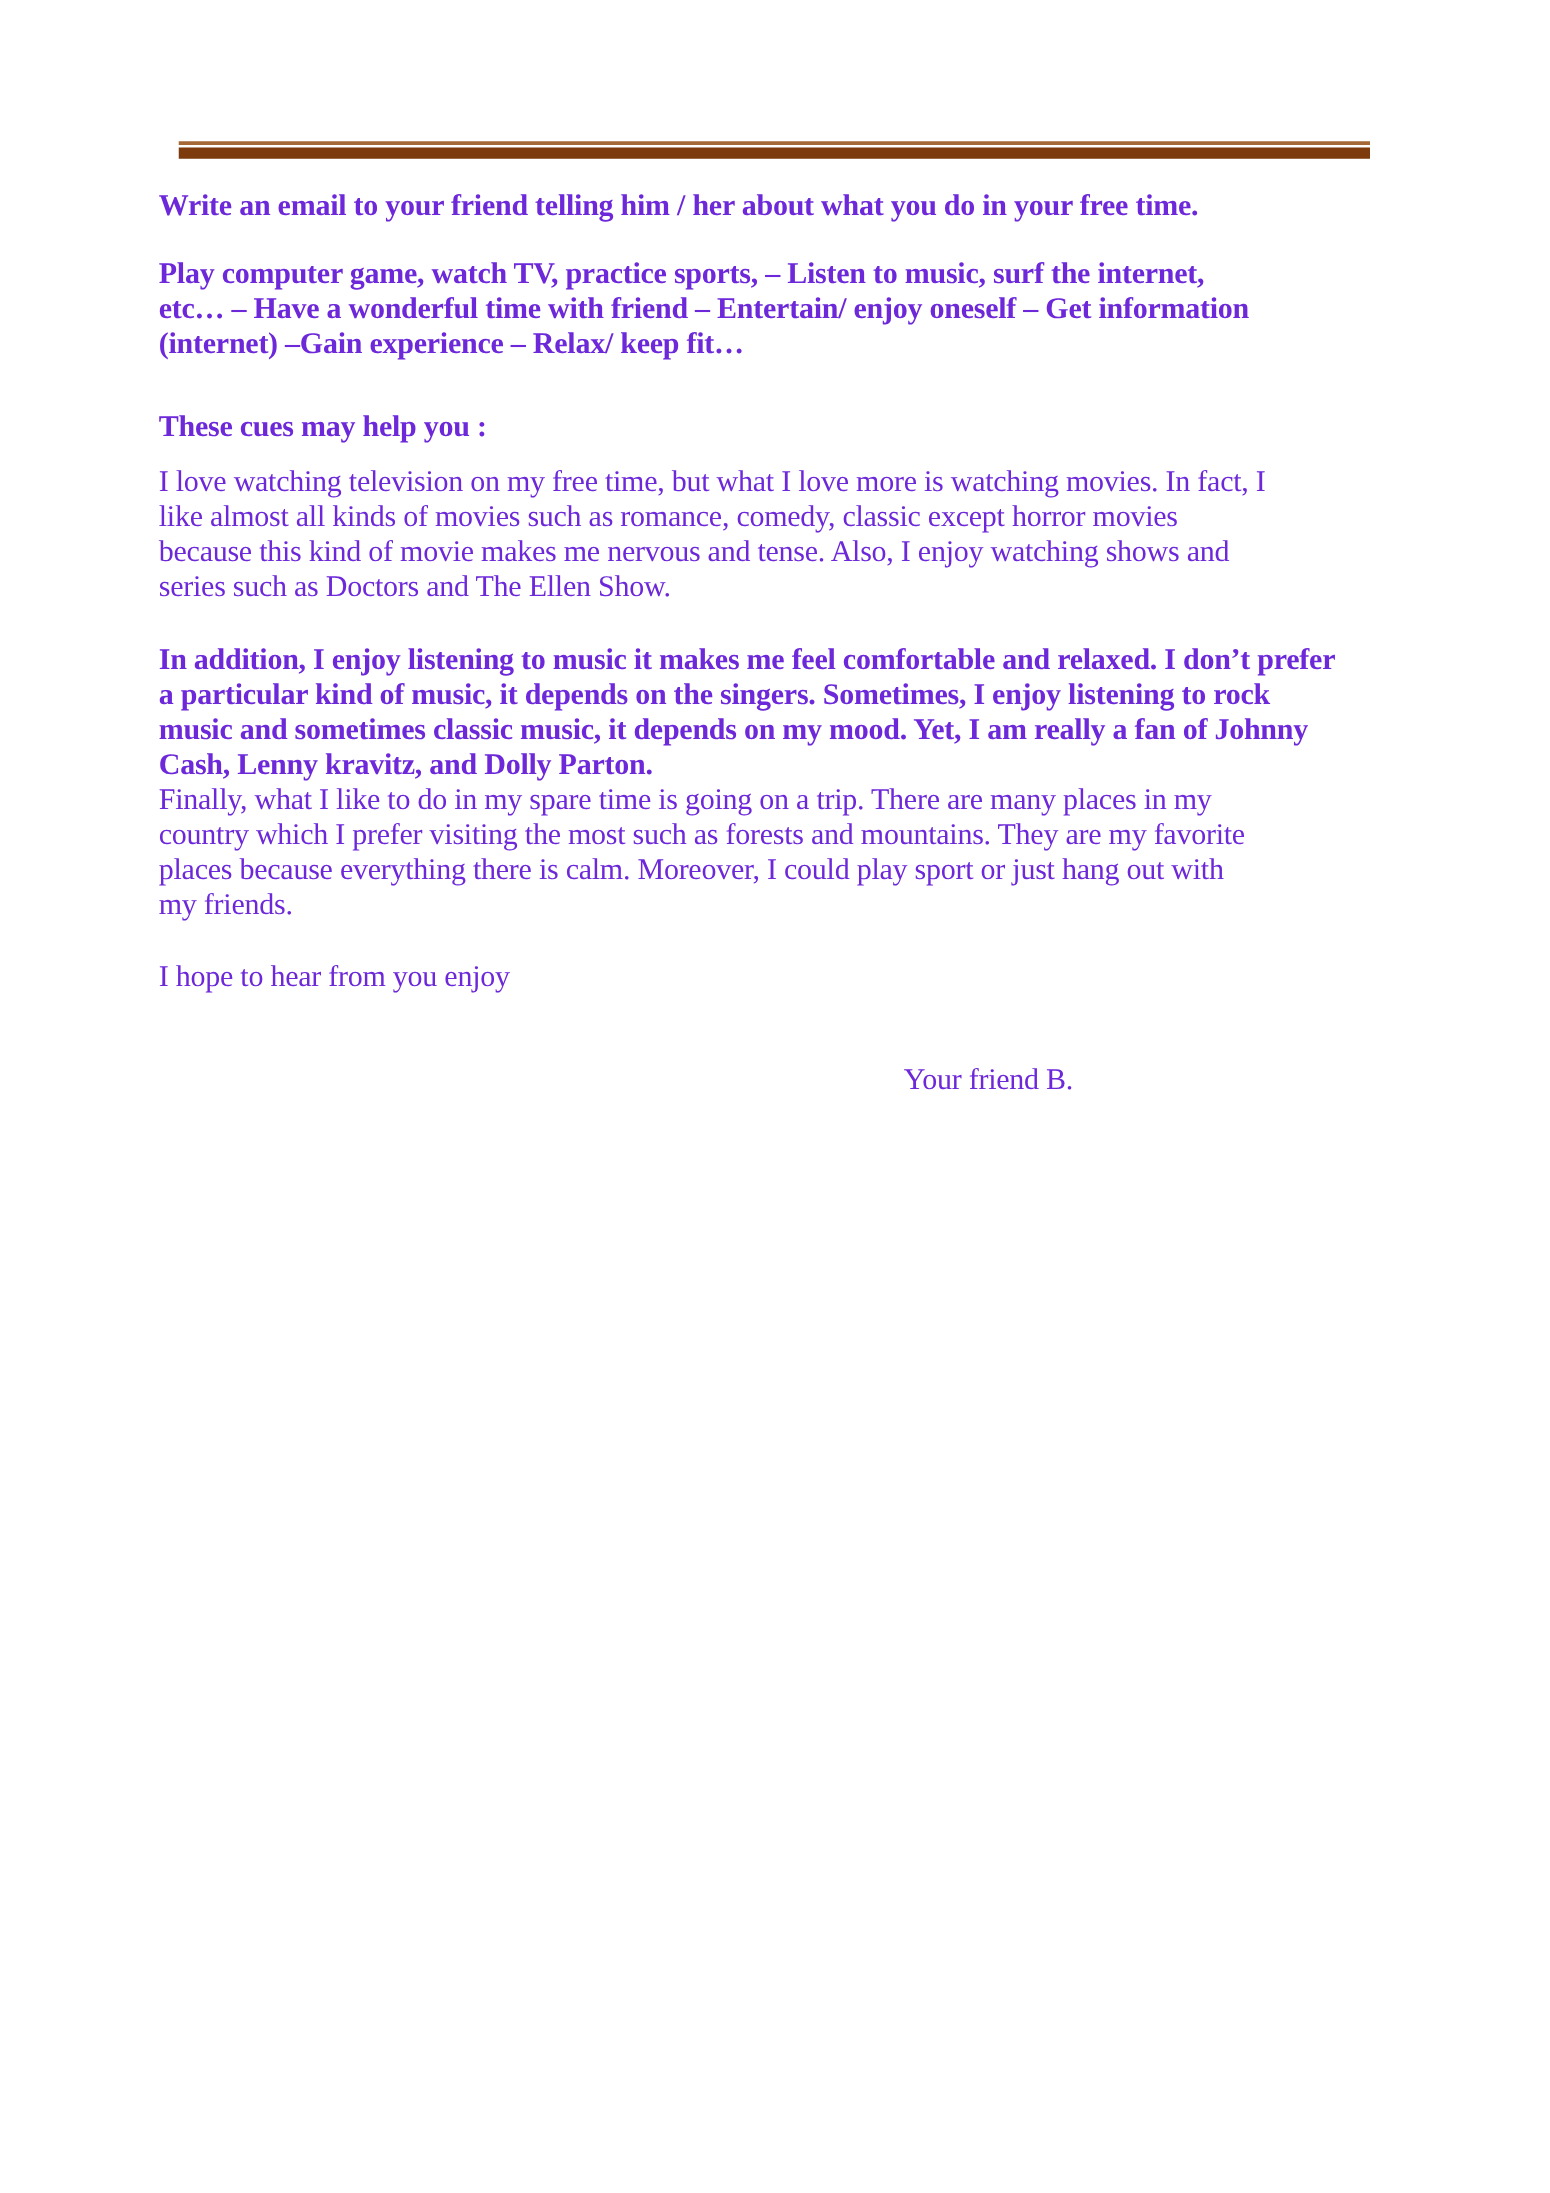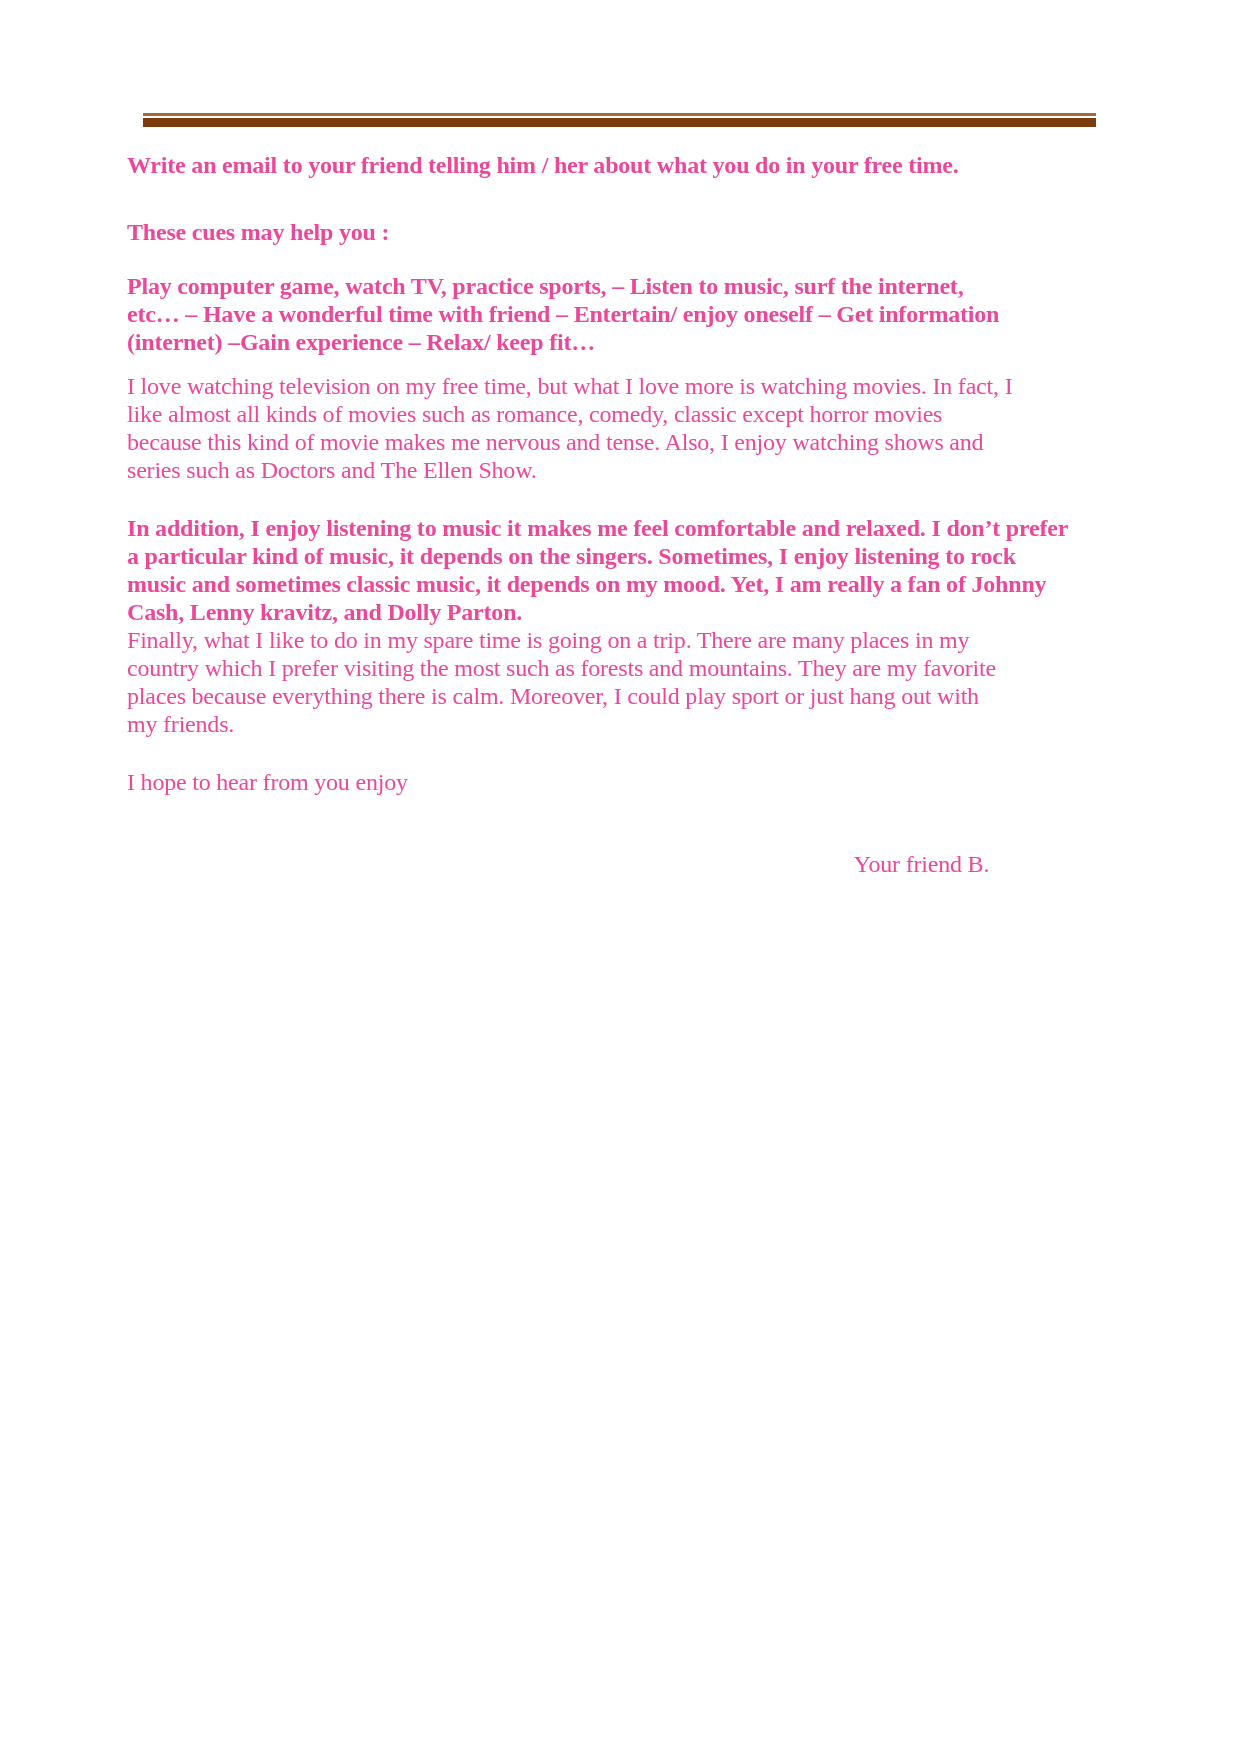--- a/index.html
+++ b/index.html
@@ -5,21 +5,21 @@
   html, body {
     margin: 0;
     padding: 0;
     background: #ffffff;
   }
   .page {
     position: relative;
     width: 1240px;
     height: 1754px;
     background: #ffffff;
-    color: #ec4899;
+    color: #6d28d9;
     font-family: "Liberation Serif", serif;
     font-size: 24px;
     line-height: 28px;
     overflow: hidden;
   }
   .content {
     padding-left: 127px;
     padding-right: 120px;
   }
   .rule {
@@ -39,41 +39,41 @@
   .bold { font-weight: bold; }
   .prompt-title { margin-top: 24px; }
   .cues-label   { margin-top: 39px; }
   .cues-body    { margin-top: 26px; }
   .salutation   { margin-top: 90px; }
   .para-1       { margin-top: 30px; }
   .para-2       { margin-top: 16px; }
   .para-3       { margin-top: 30px; font-weight: bold; }
   .para-4       { }
   .closing      { margin-top: 30px; }
-  .signature    { margin-top: 54px; padding-left: 596px; text-align: center; }
+  .signature    { margin-top: 54px; padding-left: 596px; }
 </style>
 </head>
 <body>
 
 <div class="page">
   <div class="content">
 
     <div class="rule">
       <div class="rule-thin"></div>
       <div class="rule-gap"></div>
       <div class="rule-thick"></div>
     </div>
 
     <p class="bold prompt-title">Write an email to your friend telling him / her about what you do in your free time.</p>
 
-    <p class="bold cues-label">These cues may help you :</p>
-
     <p class="bold cues-body">Play computer game, watch TV, practice sports, – Listen to music, surf the internet,
 etc… – Have a wonderful time with friend – Entertain/ enjoy oneself – Get information
 (internet) –Gain experience – Relax/ keep fit…</p>
+
+    <p class="bold cues-label">These cues may help you :</p>
 
 
 
     <p class="para-2">I love watching television on my free time, but what I love more is watching movies. In fact, I
 like almost all kinds of movies such as romance, comedy, classic except horror movies
 because this kind of movie makes me nervous and tense. Also, I enjoy watching shows and
 series such as Doctors and The Ellen Show.</p>
 
     <p class="para-3">In addition, I enjoy listening to music it makes me feel comfortable and relaxed. I don’t prefer
 a particular kind of music, it depends on the singers. Sometimes, I enjoy listening to rock

